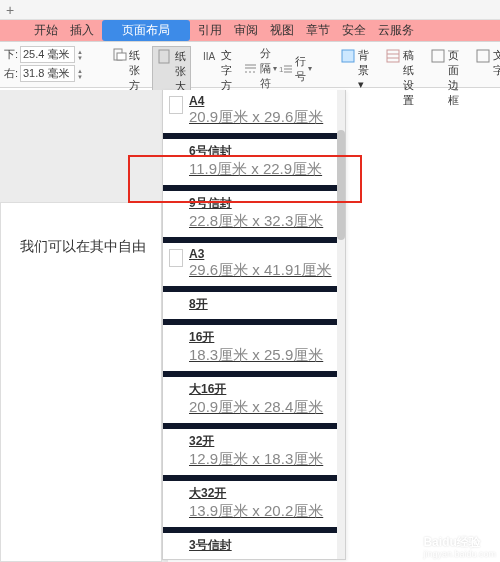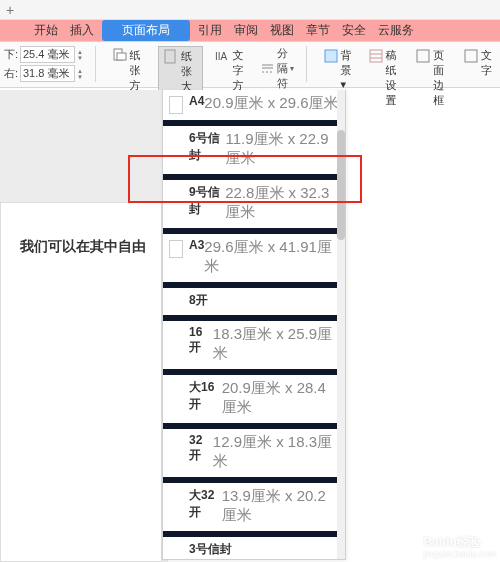--- a/index.html
+++ b/index.html
@@ -81,21 +81,21 @@
     padding: 2px 4px;
     font-size: 11px;
     color: #333;
     position: relative;
   }
   .rbtn.active { background: #e0e0e0; border: 1px solid #bdbdbd; }
   .rbtn .ico {
     width: 16px; height: 16px;
     display: flex; align-items: center; justify-content: center;
   }
-  .smallgroup { display: flex; flex-direction: column; gap: 2px; }
+  .smallgroup { display: flex; flex-direction: row; gap: 2px; }
   .smallrow { display: flex; align-items: center; gap: 2px; font-size: 11px; }
   .smallrow .ico { width: 14px; height: 12px; display:inline-block; }
   .smallrow .dd { font-size: 8px; color: #666; }
   .menu {
     position: absolute;
     left: 162px;
     top: 90px;
     width: 184px;
     background: #fff;
     border: 1px solid #d0d0d0;
@@ -113,21 +113,21 @@
     border-top: 6px solid #0f172a;
   }
   .menu-item:first-child { border-top: none; }
   .menu-item .thumb {
     width: 14px; height: 18px;
     border: 1px solid #ccc;
     background: #fff;
     margin-top: 2px;
     flex-shrink: 0;
   }
-  .menu-item .txt { display: flex; flex-direction: row; }
+  .menu-item .txt { display: flex; flex-direction: column; text-decoration: underline; }
   .menu-item .name { font-size: 12px; font-weight: bold; color: #333; }
   .menu-item .dims { font-size: 15px; color: #888; }
   .scrollbar {
     position: absolute;
     right: 0; top: 0; bottom: 0;
     width: 8px;
     background: #f0f0f0;
   }
   .scrollbar .thumb {
     position: absolute;
@@ -145,21 +145,20 @@
     border: 2px solid #e62a1d;
     z-index: 10;
     pointer-events: none;
   }
   .doc-area {
     position: absolute;
     left: 0; top: 90px;
     width: 168px; height: 472px;
     background: #ececec;
     z-index: 1;
-    font-weight: bold;
   }
   .doc-page {
     position: absolute;
     left: 0; top: 112px;
     width: 162px;
     height: 360px;
     background: #fff;
     border: 1px solid #ddd;
   }
   .doc-text {

